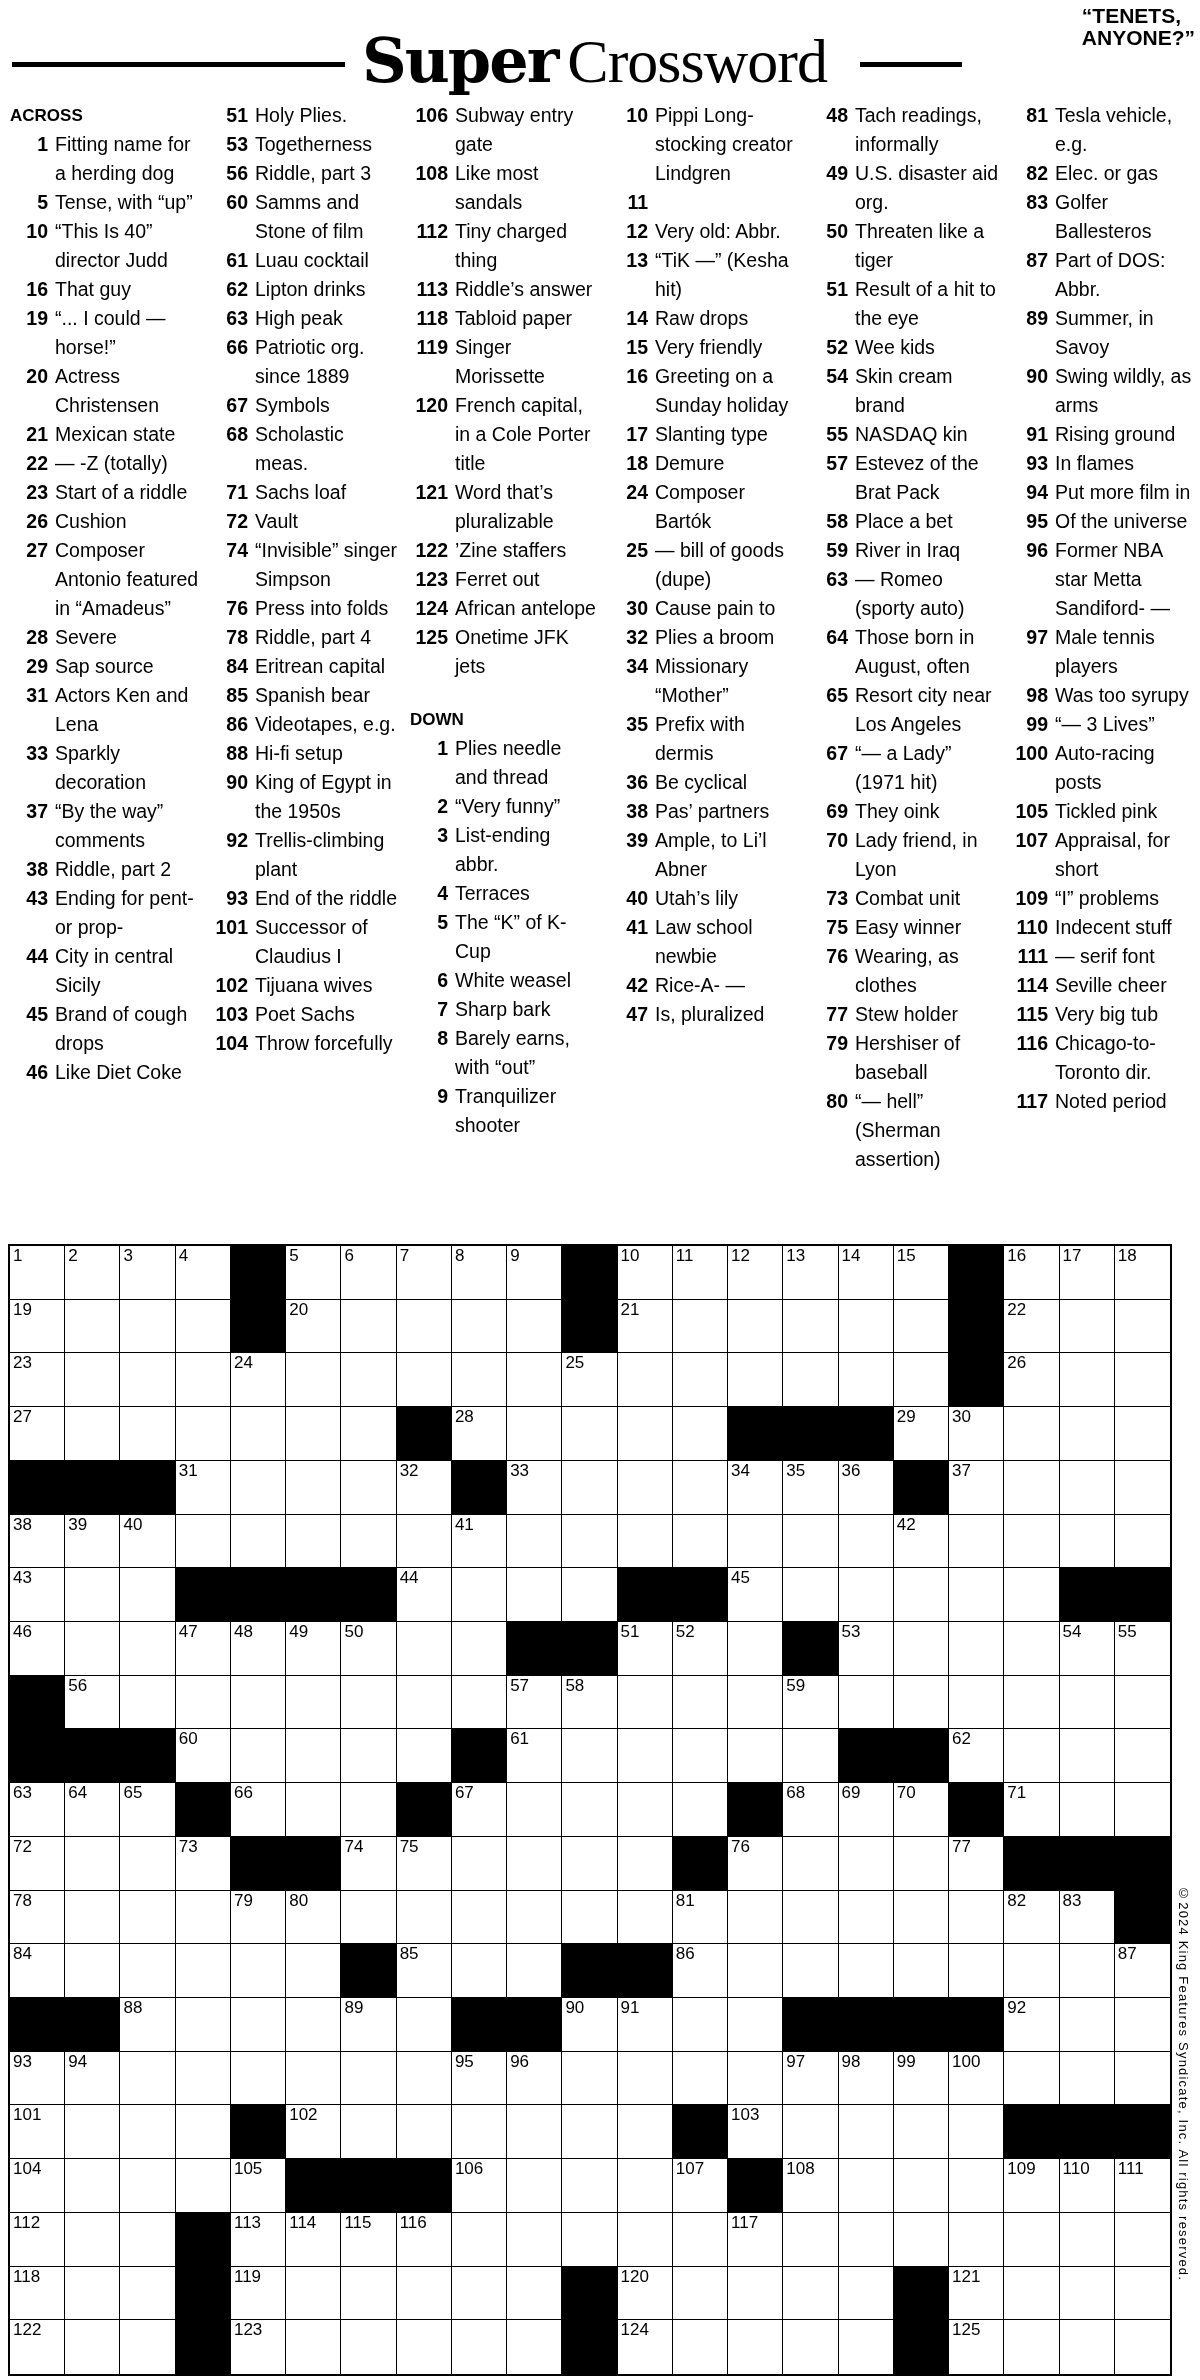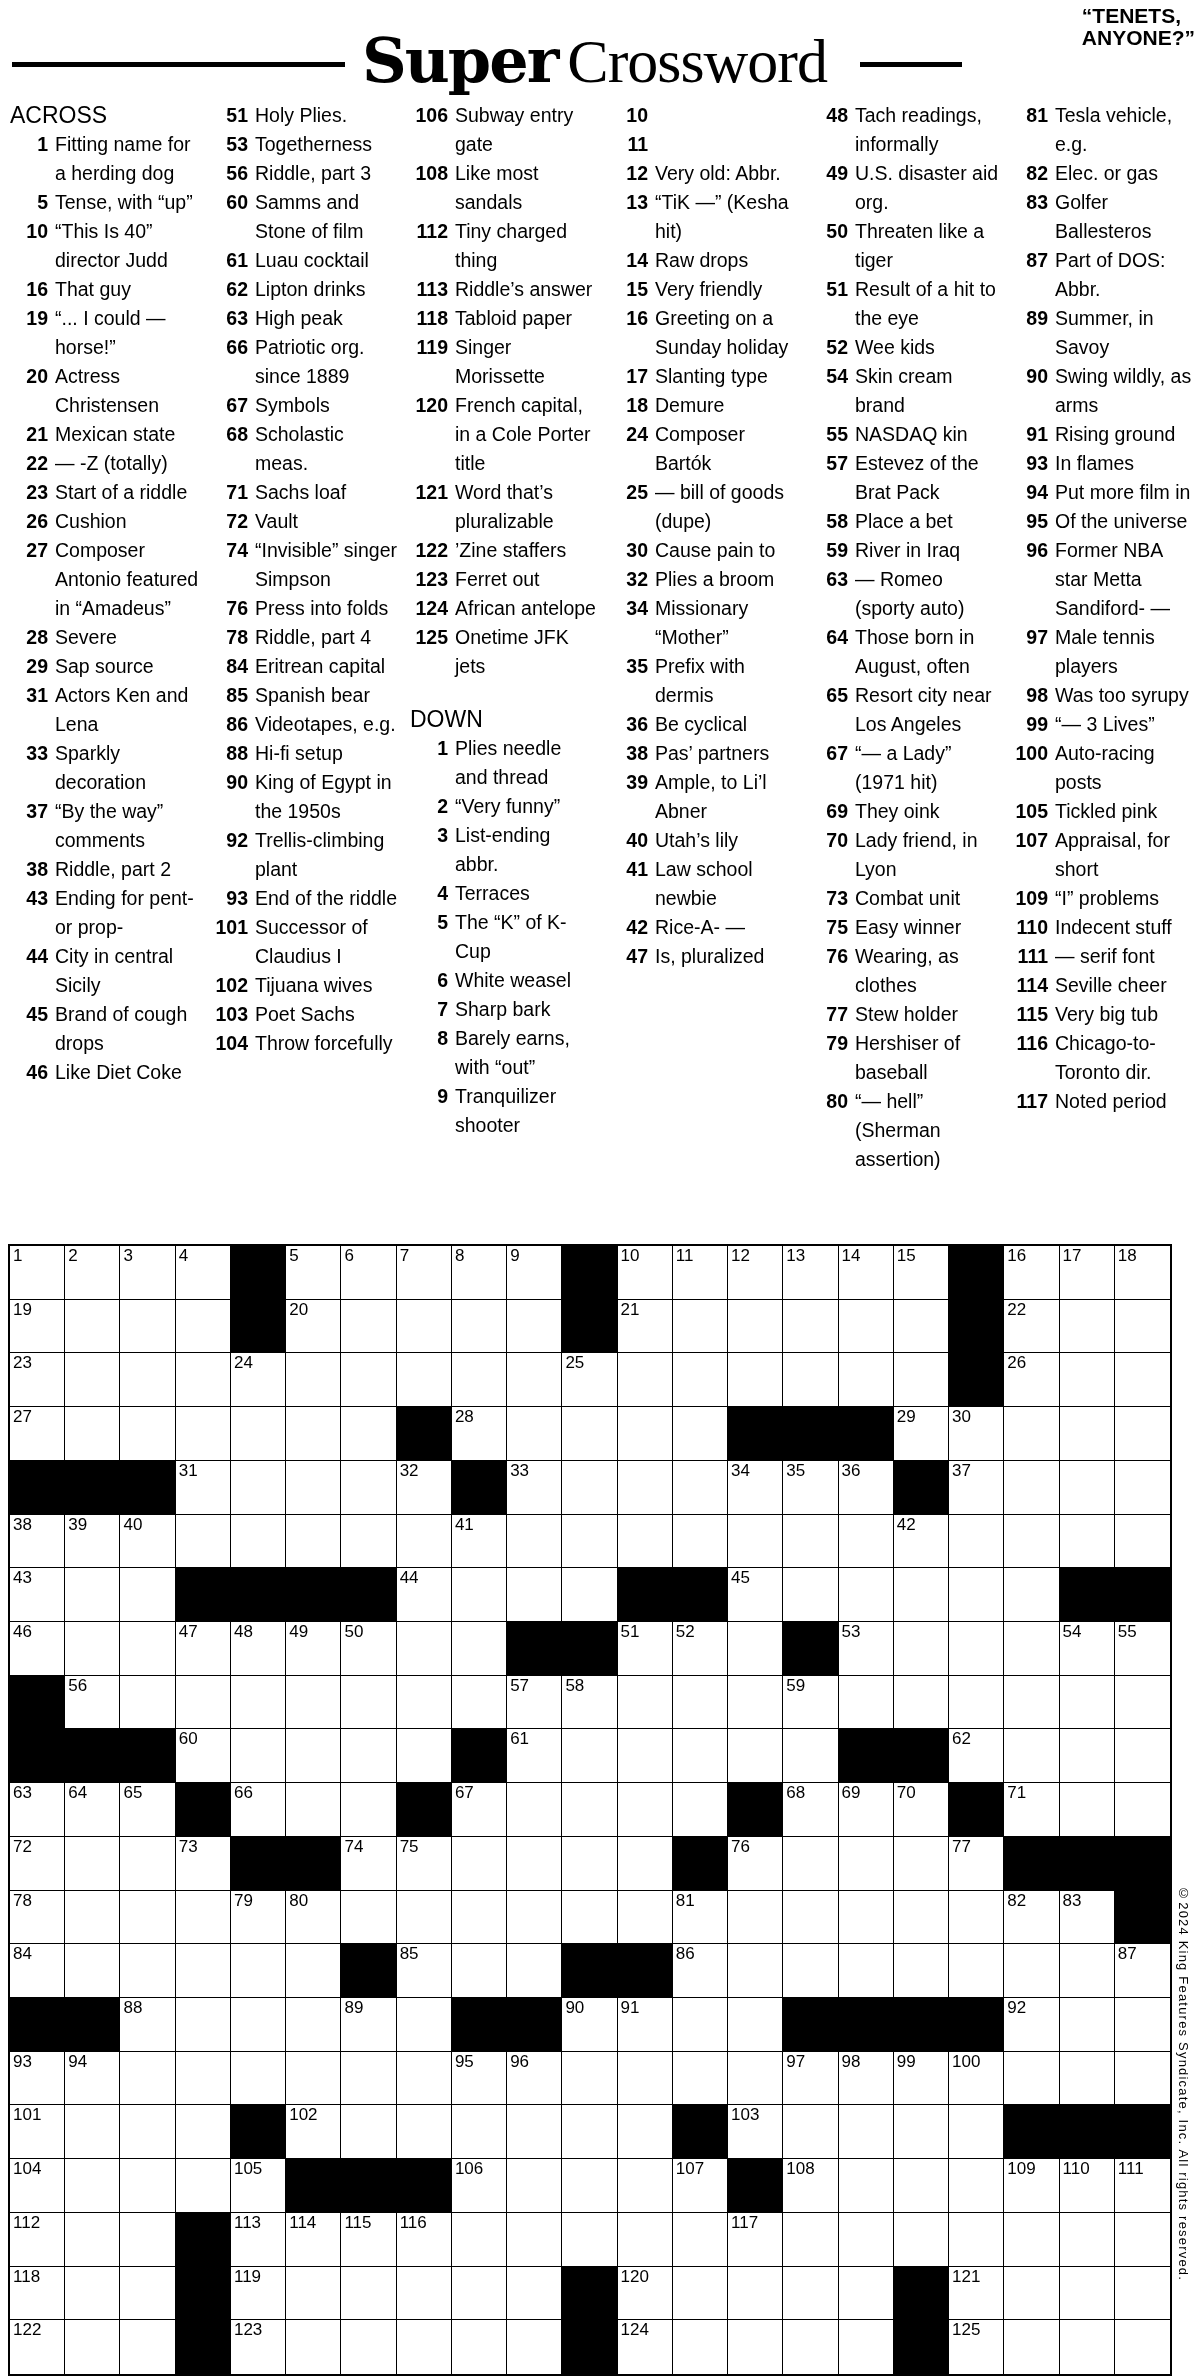--- a/index.html
+++ b/index.html
@@ -26,21 +26,21 @@
   .theme {
     position: absolute; top: 5px; right: 5px; 
     font-weight: bold; font-size: 21px; line-height: 22px; letter-spacing: 0px;
   }
   
   .clues {
     position: absolute; top: 101px; left: 10px; width: 1186px;
     display: flex; gap: 11px; align-items: flex-start;
   }
   .clue-col { width: 189px; flex: none; }
-  .clue-head { font-weight: normal; font-size: 23px; line-height: 29px; }
+  .clue-head { font-weight: bold; font-size: 17px; line-height: 29px; }
   .clue-head + .clue { margin-top: 0; }
   .clue-col .clue-head:not(:first-child) { margin-top: 24px; }
   .clue { display: flex; font-size: 19.5px; line-height: 29px; }
   .cnum { flex: none; width: 38px; text-align: right; font-weight: bold; }
   .ctxt { flex: 1; margin-left: 7px; }
   
   .grid {
     position: absolute; left: 8px; top: 1244px;
     width: 1164px; height: 1132px;
     border: 2.5px solid #000; background: #fff;
@@ -358,20 +358,21 @@
         <span class="ctxt">Barely earns, with “out”</span>
       </div>
       <div class="clue">
         <span class="cnum">9</span>
         <span class="ctxt">Tranquilizer shooter</span>
       </div>
     </div>
     <div class="clue-col">
       <div class="clue">
         <span class="cnum">10</span>
+        <span class="ctxt">Pippi Long-stocking creator Lindgren</span>
       </div>
       <div class="clue">
         <span class="cnum">11</span>
       </div>
       <div class="clue">
         <span class="cnum">12</span>
         <span class="ctxt">Very old: Abbr.</span>
       </div>
       <div class="clue">
         <span class="cnum">13</span>

